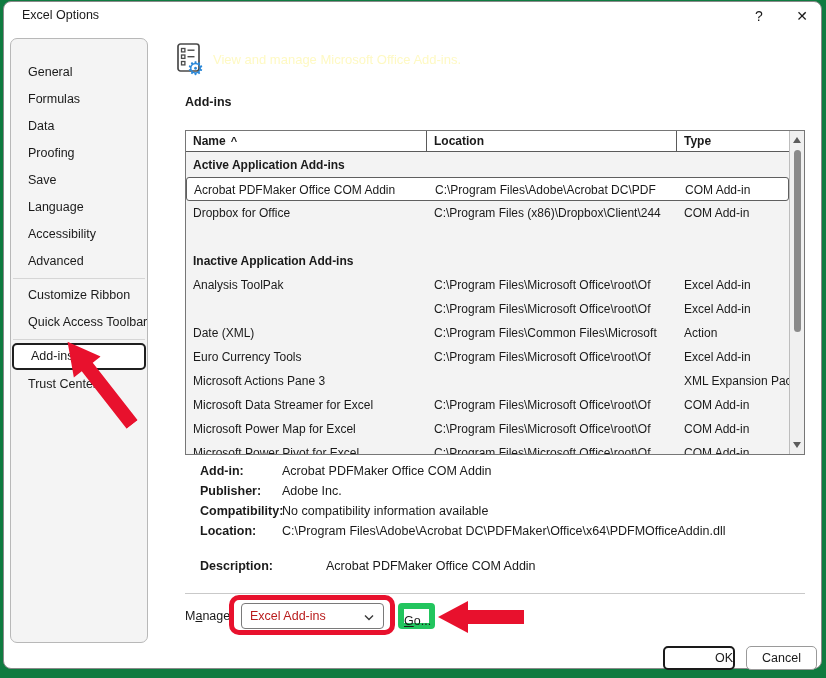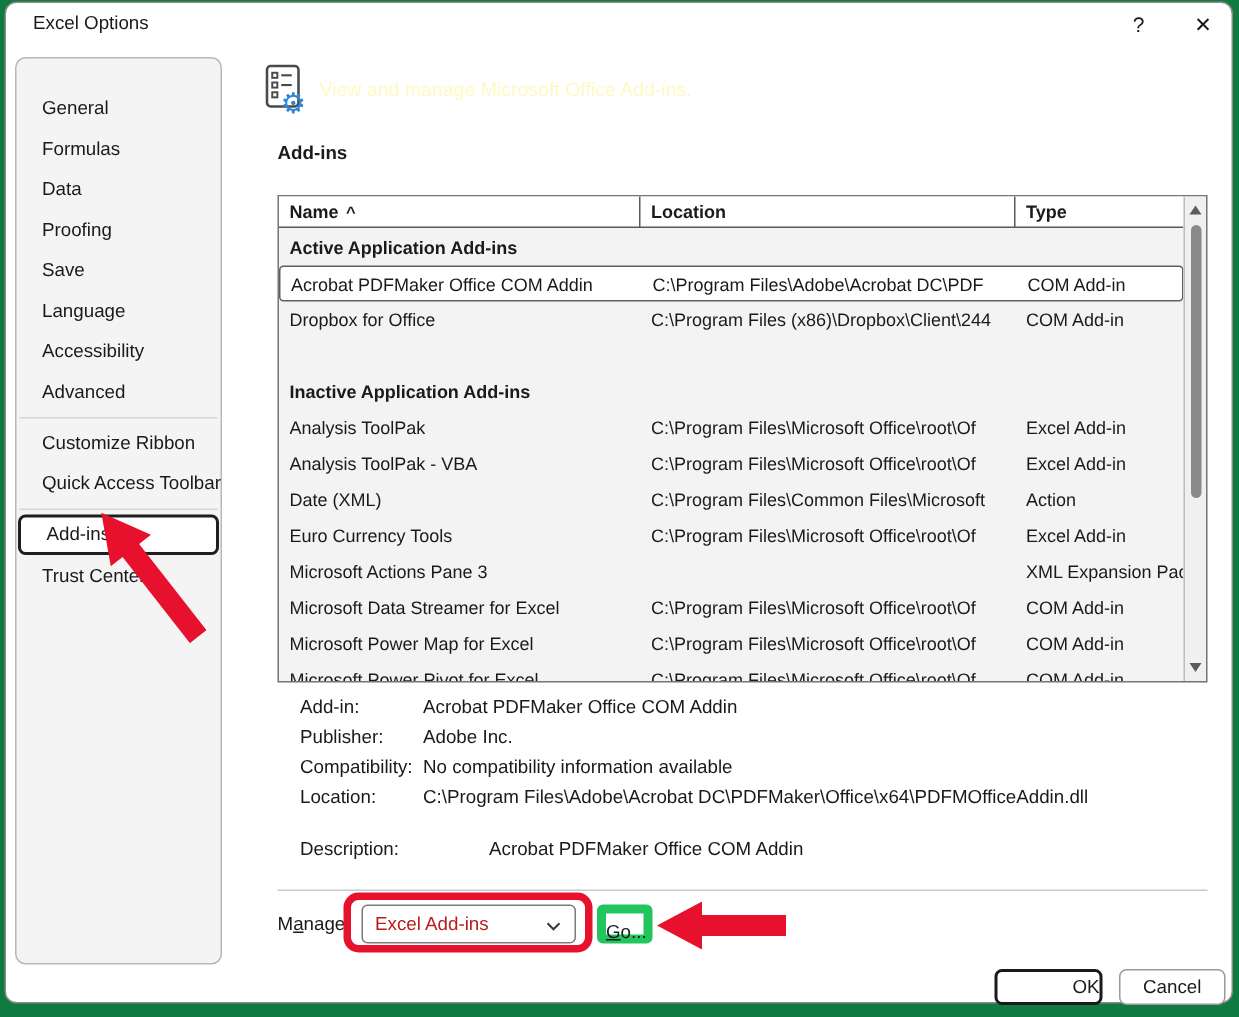--- a/index.html
+++ b/index.html
@@ -57,21 +57,21 @@
   .sb-up::after { content:""; position:absolute; left:3px; top:4px; border-left:4px solid transparent;
                   border-right:4px solid transparent; border-bottom:6px solid #5c5c5c; }
   .sb-down::after { content:""; position:absolute; left:3px; top:5px; border-left:4px solid transparent;
                     border-right:4px solid transparent; border-top:6px solid #5c5c5c; }
   .sb-thumb { position:absolute; left:4px; top:19px; width:7px; height:182px; background:#8a8a8a; border-radius:4px; }
 
   
   .details { position:absolute; left:200px; top:461px; width:600px; }
   .drow { display:flex; height:20px; line-height:20px; font-size:12.5px; color:#1a1a1a; }
   .drow.gap { margin-top:15px;gap:44px; }
-  .dlabel { width:82px; flex:none; }
+  .dlabel { width:82px; flex:none;font-weight:bold; }
   .dvalue { white-space:nowrap; }
 
   
   .manage-sep { position:absolute; left:185px; top:593px; width:620px; height:1px; background:#c9c9c9; }
   .manage-label { position:absolute; left:185px; top:609px; font-size:12.5px; color:#1a1a1a; }
   .red-outline { position:absolute; left:229px; top:595px; width:166px; height:40px;
                  border:5px solid #e8112d; border-radius:10px; }
   .manage-select { position:absolute; left:241px; top:603px; width:143px; height:26px; background:#fff;
                    border:1px solid #7a7a7a; border-radius:4px; font-size:12.5px; color:#b91c1c;
                    line-height:24px; padding-left:8px; }
@@ -164,21 +164,20 @@
         <div class="trow"></div>
         <div class="trow section">
           <span class="c1">Inactive Application Add-ins</span>
         </div>
         <div class="trow">
           <span class="c1">Analysis ToolPak</span>
           <span class="c2">C:\Program Files\Microsoft Office\root\Of</span>
           <span class="c3">Excel Add-in</span>
         </div>
         <div class="trow">
-          <span class="c1">Analysis ToolPak - VBA</span>
           <span class="c2">C:\Program Files\Microsoft Office\root\Of</span>
           <span class="c3">Excel Add-in</span>
         </div>
         <div class="trow">
           <span class="c1">Date (XML)</span>
           <span class="c2">C:\Program Files\Common Files\Microsoft</span>
           <span class="c3">Action</span>
         </div>
         <div class="trow">
           <span class="c1">Euro Currency Tools</span>

